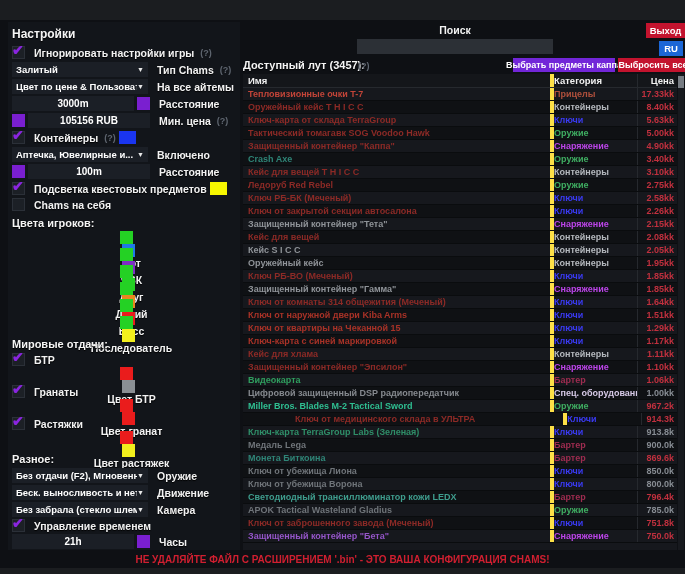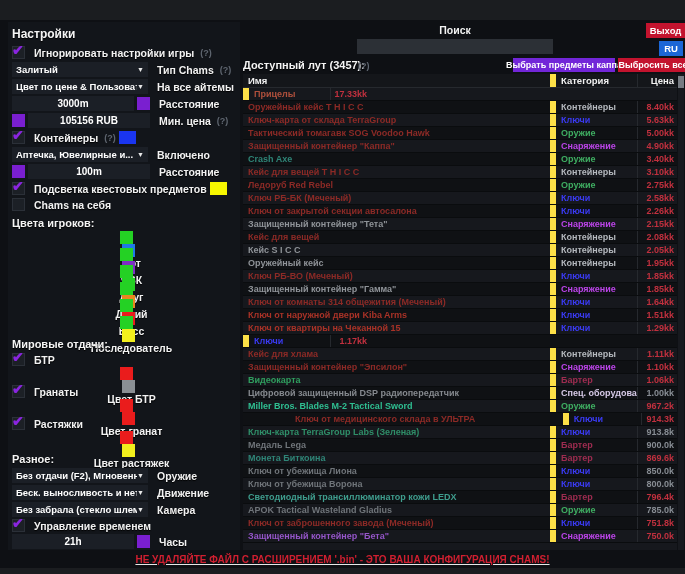--- a/index.html
+++ b/index.html
@@ -47,27 +47,27 @@
   .btn-kappa { left:513px; top:58px; width:102px; height:14px; background:#7226d8; font-size:9px; }
   .btn-discard { left:618px; top:58px; width:70px; height:14px; background:#c3132e; font-size:9px; }
 
   
   .loot-table { left:243px; top:74px; width:434px; height:476px; overflow:hidden; }
   .lt-header { display:flex; height:14px; align-items:center; border-bottom:1px solid #26292e; background:#14161a; font-size:9.5px; font-weight:700; color:#f0f0f0; }
   .lt-row { display:flex; height:13px; align-items:center; font-size:9px; font-weight:700; border-bottom:1px solid #0a0c0e; }
   .lt-row:nth-child(odd) { background:#16181d; }
   .lt-row:nth-child(even) { background:#0f1114; }
   .c-name { width:307px; padding-left:5px; white-space:nowrap; overflow:hidden; }
-  .c-cat  { width:87px; padding-left:5px; border-left:6px solid #fde047; white-space:nowrap; overflow:hidden; align-self:stretch; display:flex; align-items:center; }
+  .c-cat  { width:87px; border-left:4px solid #fde047; white-space:nowrap; overflow:hidden; align-self:stretch; display:flex; align-items:center; }
   .c-price{ width:40px; padding-right:3px; border-left:1px solid #26292e; text-align:right; align-self:stretch; display:flex; align-items:center; justify-content:flex-end; }
   .lt-partial { height:7px; background:#16181d; }
   .scrollbar { left:678px; top:74px; width:6px; height:476px; background:#17191e; }
   .scroll-thumb { position:absolute; left:0; top:2px; width:6px; height:12px; background:#777c83; }
 
-  .footer { left:0; top:550px; width:685px; height:18px; display:flex; align-items:center; justify-content:center; background:#0e1014;text-decoration:underline; }
+  .footer { left:0; top:550px; width:685px; height:18px; display:flex; align-items:center; justify-content:center; background:#0e1014; }
   .footer span { font-size:10px; font-weight:700; color:#d01f30; }
 </style>
 </head>
 <body>
 
 <div class="abs topstrip"></div>
 
 <div class="abs settings">
   <div class="s-title">Настройки</div>
 
@@ -266,20 +266,21 @@
 <div class="abs btn btn-discard">Выбросить все</div>
 
 <div class="abs loot-table">
   <div class="lt-header">
     <div class="c-name">Имя</div>
     <div class="c-cat">Категория</div>
     <div class="c-price">Цена</div>
   </div>
   <div id="loot-body">
       <div class="lt-row">
+        <div class="c-name" style="color: rgb(194, 68, 56);">Тепловизионные очки T-7</div>
         <div class="c-cat" style="color: rgb(176, 80, 60);">Прицелы</div>
         <div class="c-price" style="color: rgb(192, 48, 62);">17.33kk</div>
       </div>
       <div class="lt-row">
         <div class="c-name" style="color: rgb(140, 42, 38);">Оружейный кейс T H I C C</div>
         <div class="c-cat" style="color: rgb(180, 184, 189);">Контейнеры</div>
         <div class="c-price" style="color: rgb(192, 48, 62);">8.40kk</div>
       </div>
       <div class="lt-row">
         <div class="c-name" style="color: rgb(140, 42, 38);">Ключ-карта от склада TerraGroup</div>
@@ -360,20 +361,21 @@
         <div class="c-name" style="color: rgb(168, 50, 39);">Ключ от наружной двери Kiba Arms</div>
         <div class="c-cat" style="color: rgb(58, 58, 242);">Ключи</div>
         <div class="c-price" style="color: rgb(192, 48, 62);">1.51kk</div>
       </div>
       <div class="lt-row">
         <div class="c-name" style="color: rgb(168, 50, 39);">Ключ от квартиры на Чеканной 15</div>
         <div class="c-cat" style="color: rgb(58, 58, 242);">Ключи</div>
         <div class="c-price" style="color: rgb(192, 48, 62);">1.29kk</div>
       </div>
       <div class="lt-row">
+        <div class="c-name" style="color: rgb(168, 50, 39);">Ключ-карта с синей маркировкой</div>
         <div class="c-cat" style="color: rgb(58, 58, 242);">Ключи</div>
         <div class="c-price" style="color: rgb(192, 48, 62);">1.17kk</div>
       </div>
       <div class="lt-row">
         <div class="c-name" style="color: rgb(140, 42, 38);">Кейс для хлама</div>
         <div class="c-cat" style="color: rgb(180, 184, 189);">Контейнеры</div>
         <div class="c-price" style="color: rgb(192, 48, 62);">1.11kk</div>
       </div>
       <div class="lt-row">
         <div class="c-name" style="color: rgb(140, 42, 38);">Защищенный контейнер "Эпсилон"</div>

